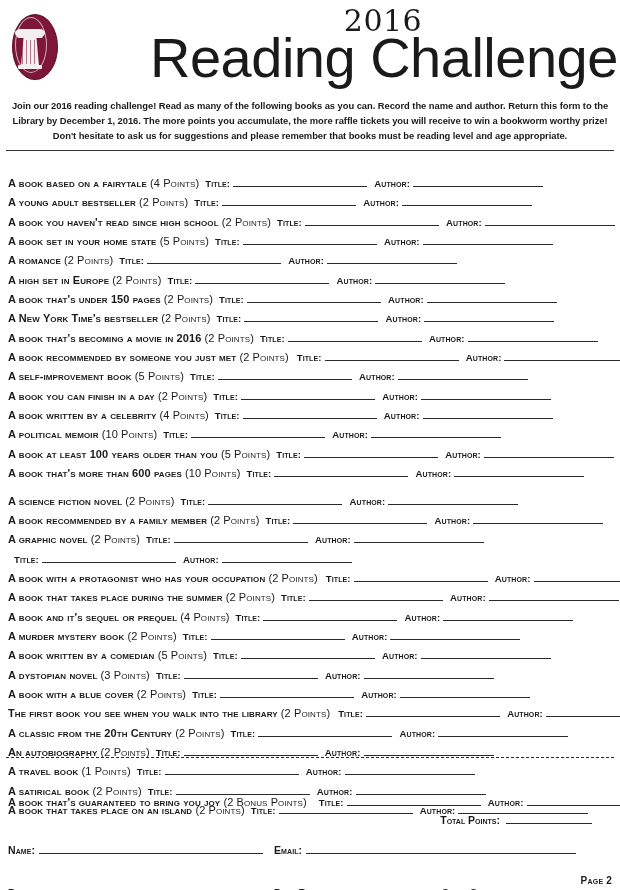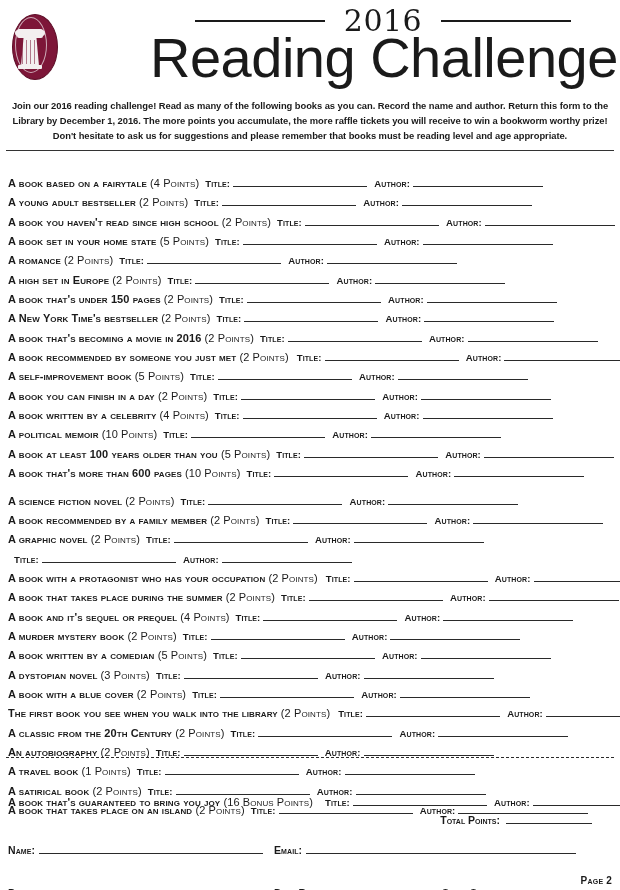--- a/index.html
+++ b/index.html
@@ -112,20 +112,21 @@
     top: 4px;
     width: 466px;
     text-align: center;
   }
   .year-row {
     display: flex;
     align-items: center;
     justify-content: center;
     gap: 15px;
     height: 34px;
+    flex-direction: column;
   }
   .year-rule {
     flex: 1 1 auto;
     height: 1.5px;
     background: #1a1a1a;
     max-width: 130px;
   }
   .year-text {
     font-family: "DejaVu Serif", "Liberation Serif", serif;
     font-size: 30px;
@@ -767,21 +768,21 @@
           </div>
         </div>
       </div>
     </div>
 
   <div class="dashed-sep"></div>
 
   <div class="bonus-row">
     <div class="item-label">
       <span class="txt">A book that's guaranteed to bring you joy</span>
-      <span class="pts">(16 Bonus Points)</span>
+      <span class="pts">(2 Bonus Points)</span>
     </div>
     <div class="fields">
       <div class="field field-title">
         <span class="flabel">Title:</span>
         <span class="fline"></span>
       </div>
       <div class="field field-author">
         <span class="flabel">Author:</span>
         <span class="fline"></span>
       </div>

